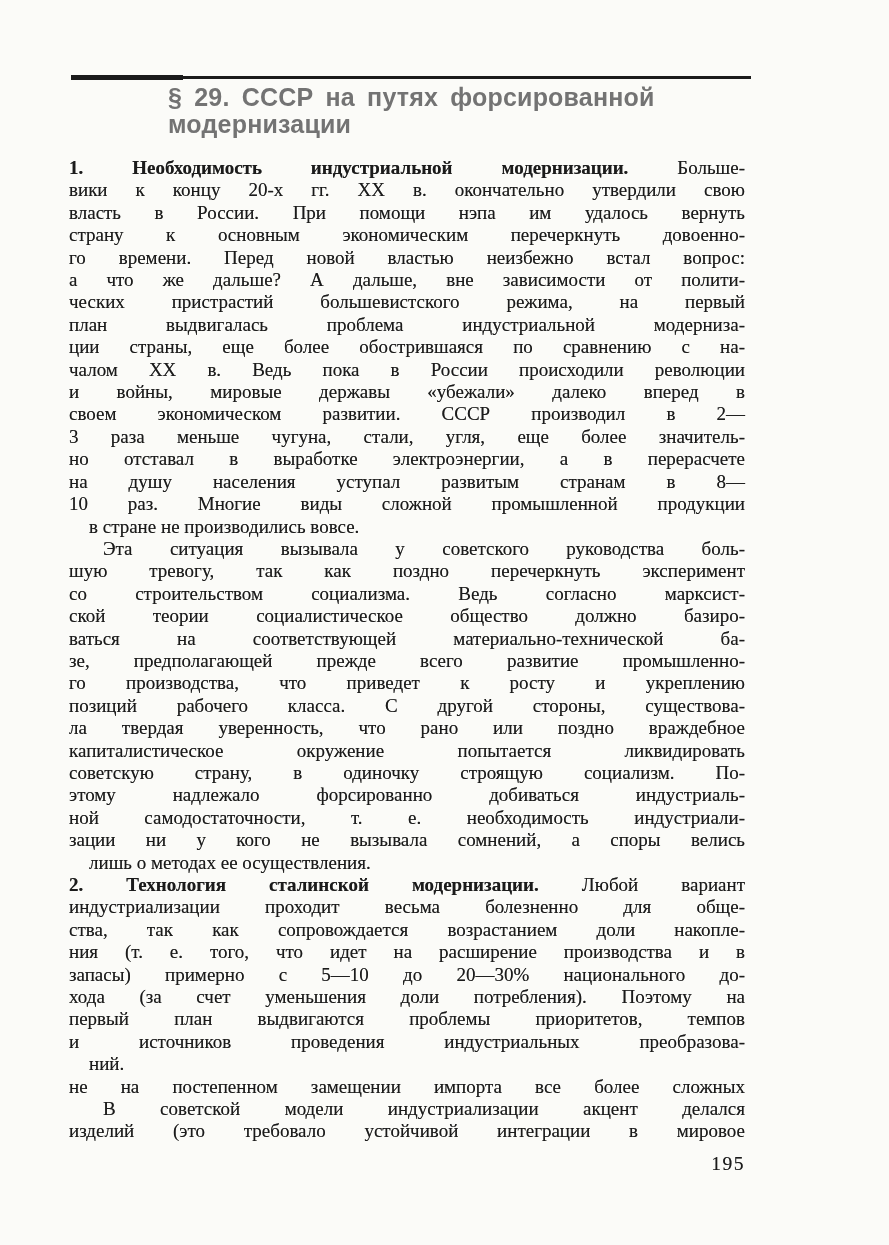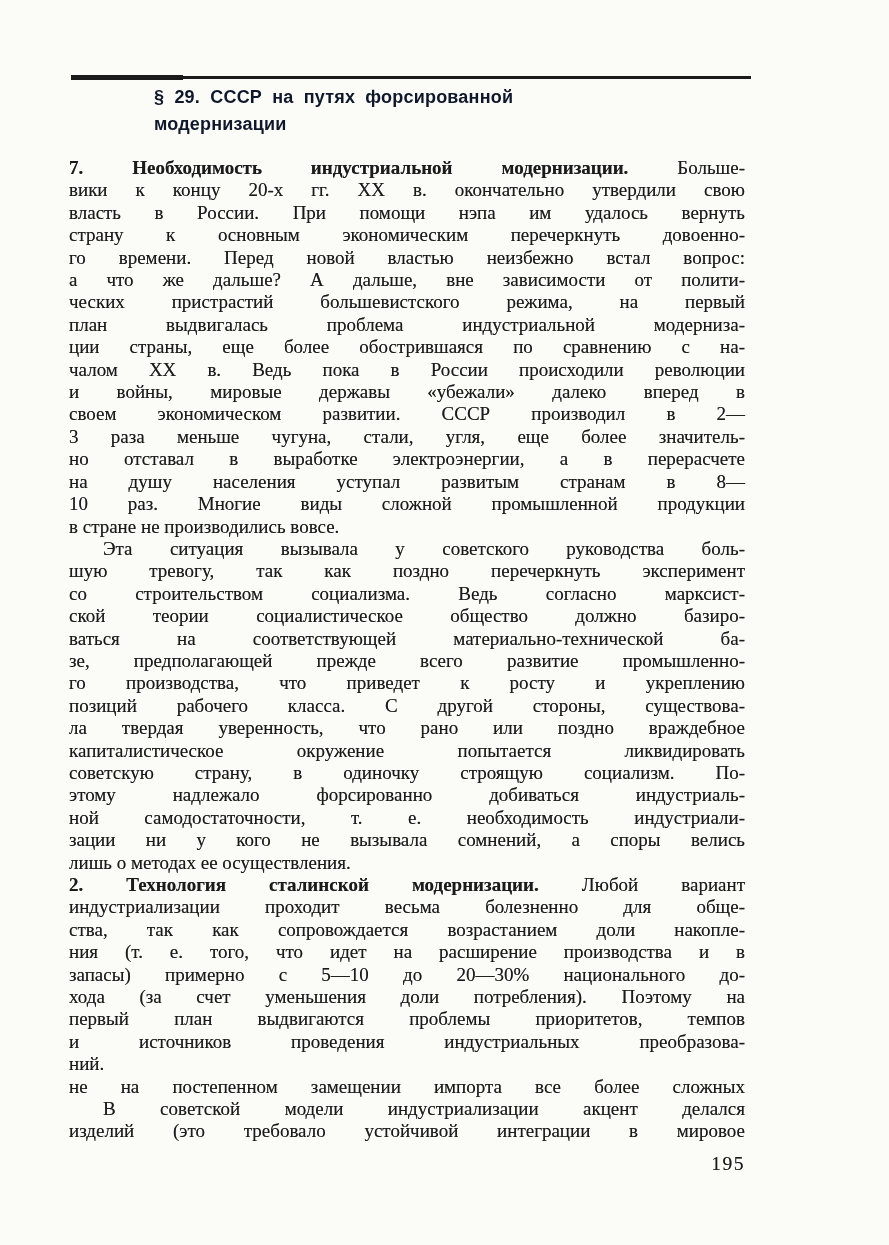--- a/index.html
+++ b/index.html
@@ -15,37 +15,37 @@
   
   .rule{
     position:absolute;left:72px;top:76px;width:679px;height:3px;
     background:var(--ink,#111);
   }
   .rule::before{
     content:"";position:absolute;left:-1px;top:-1px;width:112px;height:5px;
     background:var(--ink,#111);
   }
   .heading{
-    position:absolute;left:154px;top:84px;width:560px;
+    position:absolute;left:168px;top:84px;width:560px;
     font-family:"Liberation Sans", sans-serif;
     font-weight:bold;
-    font-size:18px;line-height:27px;
+    font-size:25px;line-height:27px;
     letter-spacing:.2px;word-spacing:5px;
-    color:#0f172a;
+    color:#737373;
   }
   .body-text{
     position:absolute;left:69px;top:157px;width:676px;
     font-size:19px;line-height:22.4px;
     text-shadow:0 0 .4px rgba(25,25,25,.55);
   }
   .line{
     text-align:justify;
     text-align-last:justify;
   }
-  .line.flush{text-align-last:left;}
+  .line.flush{text-align-last:left;margin-left:20px;}
   .line.indent{text-indent:34px;}
   .line b{font-weight:bold;}
   .folio{
     position:absolute;left:69px;top:1153px;width:676px;
     text-align:right;
     font-size:19.5px;letter-spacing:1.5px;
     text-shadow:0 0 .4px rgba(25,25,25,.55);
   }
 </style>
 </head>
@@ -53,21 +53,21 @@
 
 <div class="page">
   <div class="rule"></div>
 
   <div class="heading">
     <div class="heading-line">§ 29. СССР на путях форсированной</div>
     <div class="heading-line">модернизации</div>
   </div>
 
   <div class="body-text" id="body-text">
-      <div class="line"><b>7. Необходимость индустриальной модернизации.</b> Больше-</div>
+      <div class="line"><b>1. Необходимость индустриальной модернизации.</b> Больше-</div>
       <div class="line">вики к концу 20-х гг. XX в. окончательно утвердили свою</div>
       <div class="line">власть в России. При помощи нэпа им удалось вернуть</div>
       <div class="line">страну к основным экономическим перечеркнуть довоенно-</div>
       <div class="line">го времени. Перед новой властью неизбежно встал вопрос:</div>
       <div class="line">а что же дальше? А дальше, вне зависимости от полити-</div>
       <div class="line">ческих пристрастий большевистского режима, на первый</div>
       <div class="line">план выдвигалась проблема индустриальной модерниза-</div>
       <div class="line">ции страны, еще более обострившаяся по сравнению с на-</div>
       <div class="line">чалом XX в. Ведь пока в России происходили революции</div>
       <div class="line">и войны, мировые державы «убежали» далеко вперед в</div>

